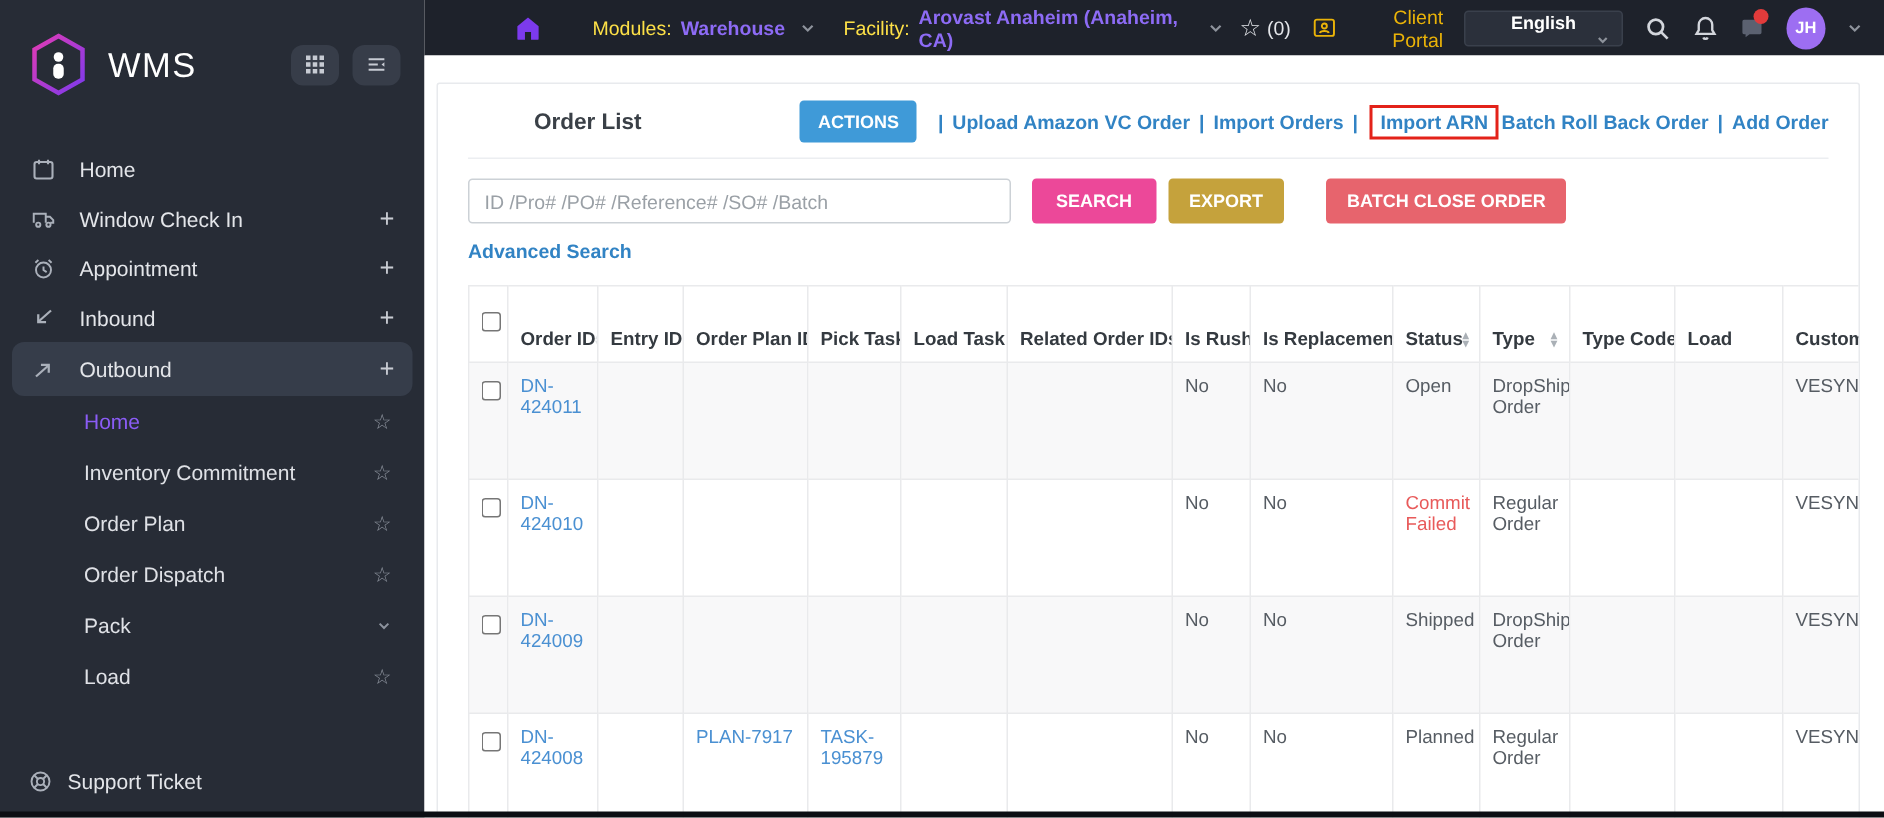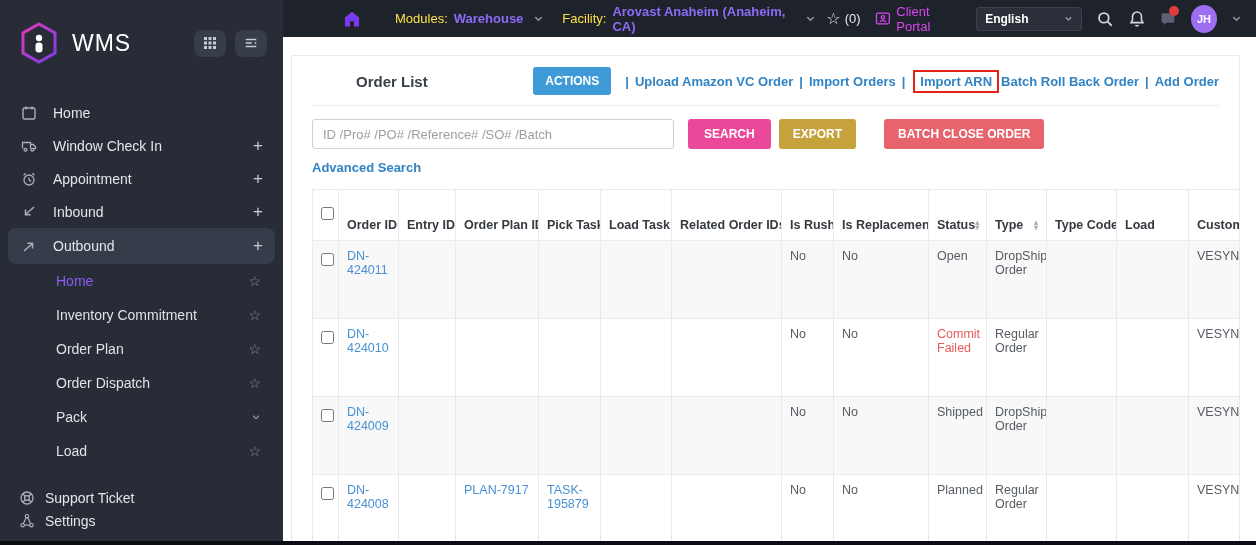--- a/index.html
+++ b/index.html
@@ -32,23 +32,23 @@
   .main { flex:1; display:flex; flex-direction:column; min-width:0; }
   .topbar { height:37px; background:#1e222b; display:flex; align-items:center; color:#cdd1d8; font-size:13px; flex-shrink:0; }
   .tb-left { display:flex; align-items:center; gap:8px; margin-left:60px; }
   .tb-group { display:flex; align-items:center; gap:6px; cursor:pointer; }
   .tb-label { color:#fde047; }
   .tb-value { color:#8d6bf5; font-weight:bold; }
   .tb-caret { color:#8d929b; margin:0 10px 0 4px; }
   .tb-right { margin-left:auto; display:flex; align-items:center; gap:14px; padding-right:14px; }
   .fav { display:flex; align-items:center; gap:4px; color:#e4e6ea; cursor:pointer; }
   .fav .star-glyph { font-size:16px; }
-  .cportal { display:flex; align-items:center; gap:6px; color:#d946ef; cursor:pointer; }
+  .cportal { display:flex; align-items:center; gap:6px; color:#eab308; cursor:pointer;text-align:right; }
   .lang-select { background:#2b303b; border:1px solid #3a404c; color:#fff; font-size:12px; font-weight:bold;
-    width:112px; height:24px; border-radius:3px; display:flex; align-items:center; padding:0 8px; cursor:pointer; }
+    width:112px; height:24px; border-radius:3px; display:flex; align-items:center; padding:0 8px; cursor:pointer;flex-direction:column; }
   .lang-select .tb-caret { margin-left:auto; margin-right:0; }
   .icon-btn { background:none; border:none; color:#d3d6dc; cursor:pointer; display:flex; align-items:center; position:relative; }
   .msg-wrap { position:relative; color:#5b6170; }
   .red-dot { position:absolute; top:-4px; right:-2px; width:10px; height:10px; border-radius:50%; background:#e23b3b; }
   .avatar { width:28px; height:28px; border-radius:50%; background:#9d6ef2; color:#fff; font-size:11px; font-weight:bold;
     display:flex; align-items:center; justify-content:center; cursor:pointer; }
 
   .content { flex:1; background:#fff; min-height:0; }
   .card { margin:18px 16px 0 8px; border:1px solid #e8eaed; border-radius:2px; height:600px; padding:0 20px; }
   .card-head { display:flex; align-items:center; padding:11px 0 10px 0; border-bottom:1px solid #eceef1; }
@@ -216,31 +216,20 @@
       <div class="foot-item">
         <span class="nicon">
           <svg width="16" height="16" viewBox="0 0 16 16" fill="none" stroke="currentColor" stroke-width="1.3">
             <circle cx="8" cy="8" r="6"></circle>
               <circle cx="8" cy="8" r="2.4"></circle>
             <path d="M3.8 3.8l2.5 2.5M12.2 12.2L9.7 9.7M12.2 3.8L9.7 6.3M3.8 12.2l2.5-2.5"></path>
             </svg>
         </span>
         <span class="nlabel">Support Ticket</span>
       </div>
-      <div class="foot-item">
-        <span class="nicon">
-          <svg width="16" height="16" viewBox="0 0 16 16" fill="none" stroke="currentColor" stroke-width="1.2">
-            <circle cx="8" cy="3.2" r="1.7"></circle>
-              <circle cx="3.6" cy="12.2" r="1.7"></circle>
-              <circle cx="12.4" cy="12.2" r="1.7"></circle>
-            <path d="M7.2 4.8l-2.8 5.7M8.8 4.8l2.8 5.7M5.3 12.2h5.4"></path>
-            </svg>
-        </span>
-        <span class="nlabel">Settings</span>
-      </div>
     </div>
   </aside>
 
   <div class="main">
     <header class="topbar">
       <div class="tb-left">
         <button class="icon-btn" style="color:#7c3aed; margin-right:26px;">
           <svg width="18" height="18" viewBox="0 0 16 16">
             <path d="M8 1.5l6.3 5.2V14a.7.7 0 01-.7.7H9.8V10H6.2v4.7H2.4a.7.7 0 01-.7-.7V6.7z" fill="currentColor"></path>
             </svg>

